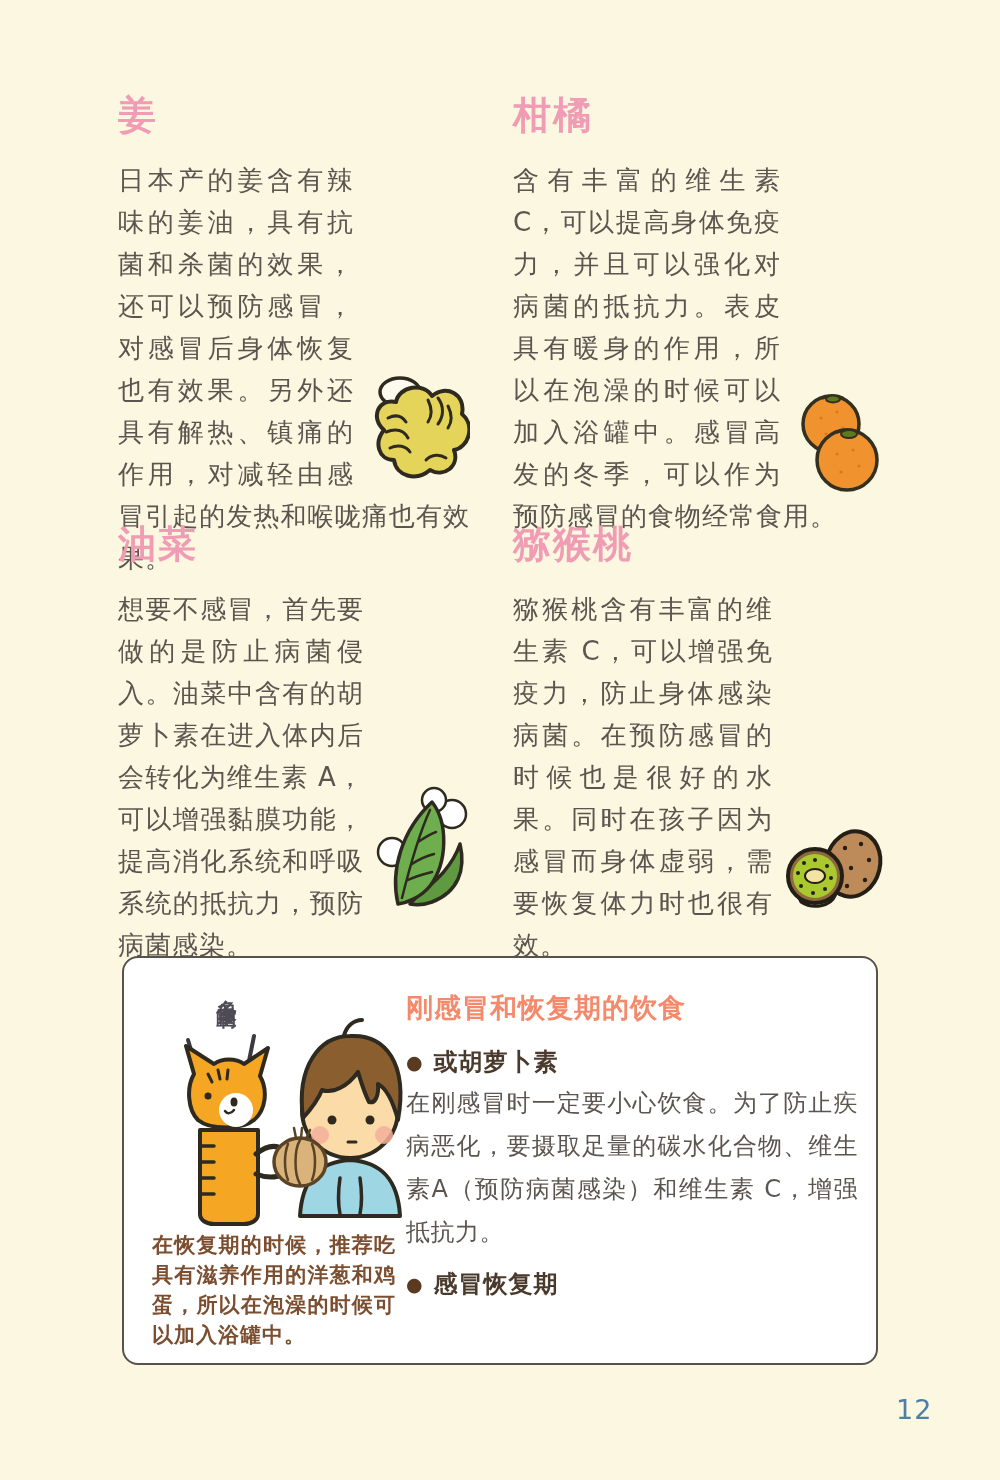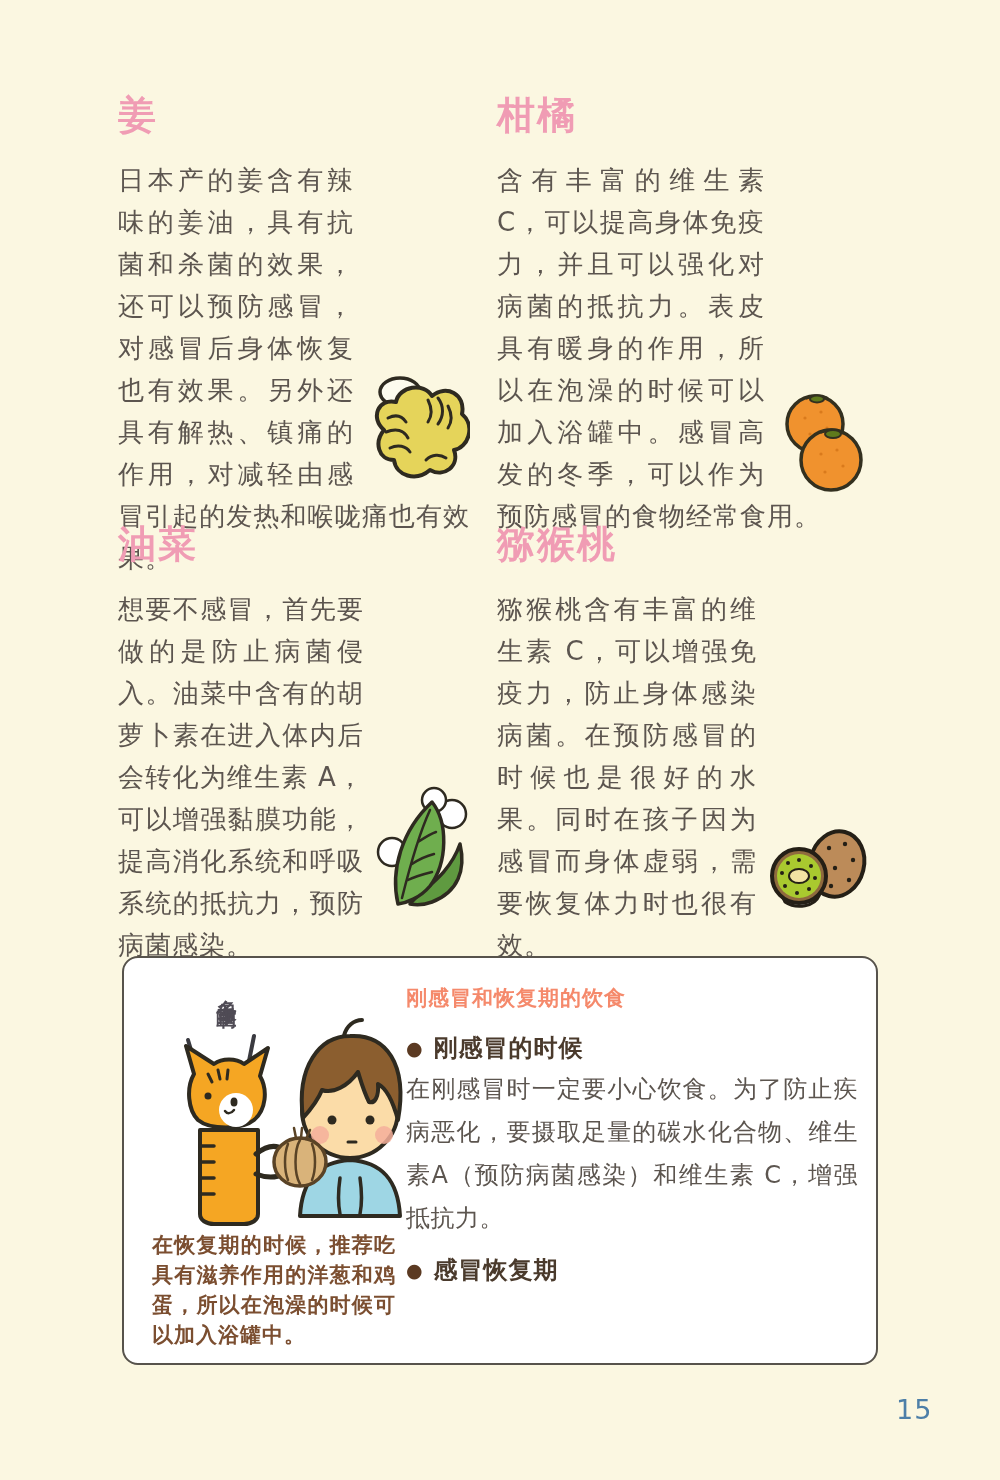--- a/index.html
+++ b/index.html
@@ -8,21 +8,21 @@
     width:1000px;height:1480px;
     background:#FBF7E1;
     font-family:"DejaVu Sans","Liberation Sans",sans-serif;
     overflow:hidden;
   }
   
   .row{position:absolute;display:flex;gap:27px;}
   .row-1{left:118px;top:95px;}
   .row-2{left:118px;top:524px;}
   .col-left{width:352px;}
-  .col-right{width:372px;}
+  .col-right{width:372px;margin-left:16px;}
   .section-title{
     margin:0 0 22px 0;
     font-size:38px;line-height:1.1;font-weight:bold;
     color:#F09CB4;letter-spacing:2px;
   }
   .section-body{overflow:visible;}
   .section-body p{
     margin:0;font-size:26px;line-height:42px;color:#5C554F;
     text-align:justify;letter-spacing:1px;
   }
@@ -44,21 +44,21 @@
     writing-mode:vertical-rl;text-orientation:upright;
     font-size:20px;font-weight:bold;color:#4F4B55;letter-spacing:3px;
   }
   .box-caption{
     position:absolute;left:28px;top:272px;width:244px;
     font-size:21px;line-height:30px;font-weight:bold;
     color:#7B4E30;text-align:justify;letter-spacing:1px;
   }
   .box-content{position:absolute;left:282px;top:26px;width:452px;}
   .box-title{
-    margin:0 0 20px 0;font-size:21px;font-weight:bold;color:#F5896B;
+    margin:6px 0 20px 0;font-size:27px;font-weight:bold;color:#F5896B;
     letter-spacing:1px;
   }
   .bullet-row{
     display:flex;align-items:center;gap:10px;
     margin:10px 0 4px 0;
     font-size:24px;font-weight:bold;color:#4A3A2C;letter-spacing:1px;
   }
   .bullet-dot{font-size:19px;color:#5B3A22;line-height:1;}
   .bullet-body{
     margin:4px 0 14px 0;font-size:24px;line-height:43px;color:#5C554F;
@@ -216,25 +216,25 @@
       <div class="speech-vertical">多保重啊！</div>
     </div>
 
     <div class="box-caption">在恢复期的时候，推荐吃具有滋养作用的洋葱和鸡蛋，所以在泡澡的时候可以加入浴罐中。</div>
 
     <div class="box-content">
       <h3 class="box-title">刚感冒和恢复期的饮食</h3>
 
       <div class="bullet-row">
         <span class="bullet-dot">●</span>
-        <span>刚感冒的时候</span>
+        <span>或胡萝卜素</span>
       </div>
       <p class="bullet-body">在刚感冒时一定要小心饮食。为了防止疾病恶化，要摄取足量的碳水化合物、维生素A（预防病菌感染）和维生素 C，增强抵抗力。</p>
 
       <div class="bullet-row">
         <span class="bullet-dot">●</span>
         <span>感冒恢复期</span>
       </div>
     </div>
   </div>
 
-  <div class="page-number">15</div>
+  <div class="page-number">12</div>
 </div>
 
 </body></html>

